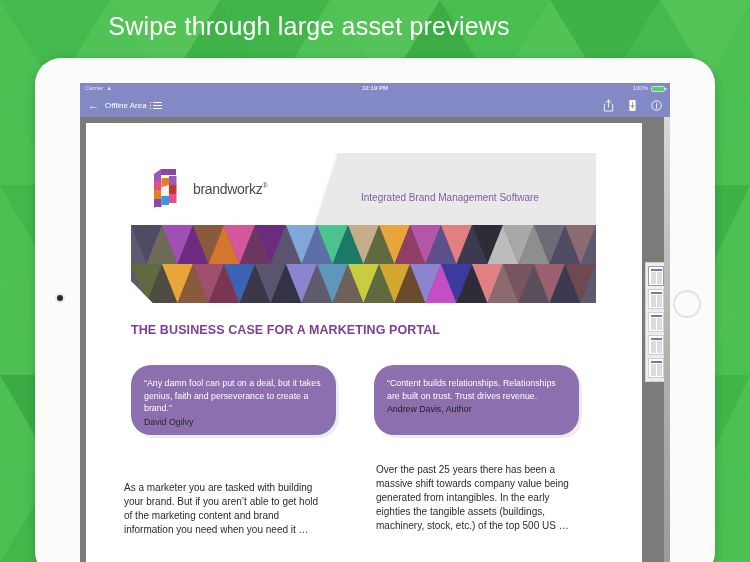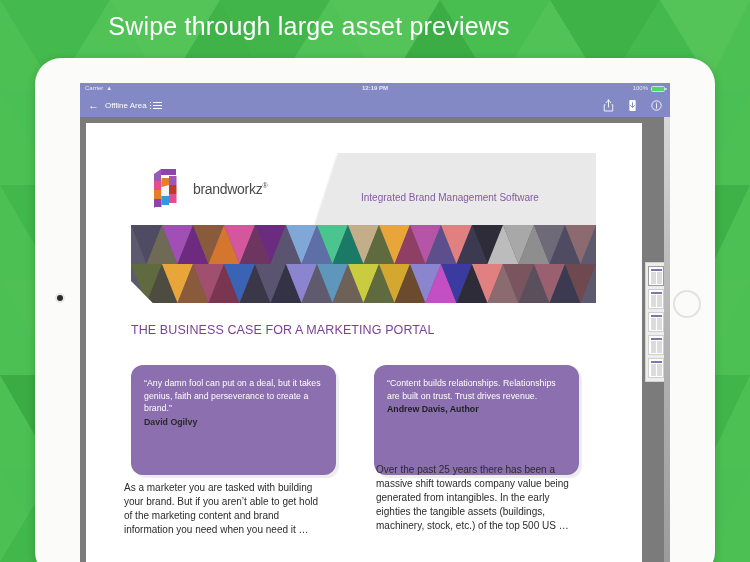--- a/index.html
+++ b/index.html
@@ -140,39 +140,39 @@
   #banner {
     position: absolute; left: 45px; top: 102px;
     width: 465px; height: 85px;
     overflow: hidden;
   }
   #banner svg { display: block; }
 
   
   #doc-heading {
     position: absolute; left: 45px; top: 200px;
-    font-size: 12.5px; font-weight: normal; color: #7b3f98;
+    font-size: 12.5px; font-weight: bold; color: #7b3f98;
     letter-spacing: .1px;
   }
 
   
   .quote-box {
     position: absolute; top: 242px;
-    width: 205px; height: 110px;
+    width: 205px; height: 70px;
     background: #8b6fae;
-    border-radius: 12px;
+    border-radius: 20px;
     color: #ffffff;
     padding: 12px 13px;
     font-size: 8.8px;
     line-height: 12.6px;
     box-shadow: 3px 3px 0 rgba(0,0,0,.07);
   }
   #quote-1 { left: 45px; }
   #quote-2 { left: 288px; }
-  .quote-attr { margin-top: 1px; font-weight: bold; color: #2a2a2a; }
+  .quote-attr { margin-top: 1px; font-weight: normal; color: #2a2a2a; }
   #quote-2 .quote-attr { color: #1f1f1f; }
 
   
   .body-col {
     position: absolute;
     width: 205px;
     font-size: 10px; line-height: 14px; color: #2b2b2b;
   }
   #col-1 { left: 38px; top: 358px; }
   #col-2 { left: 290px; top: 340px; }

